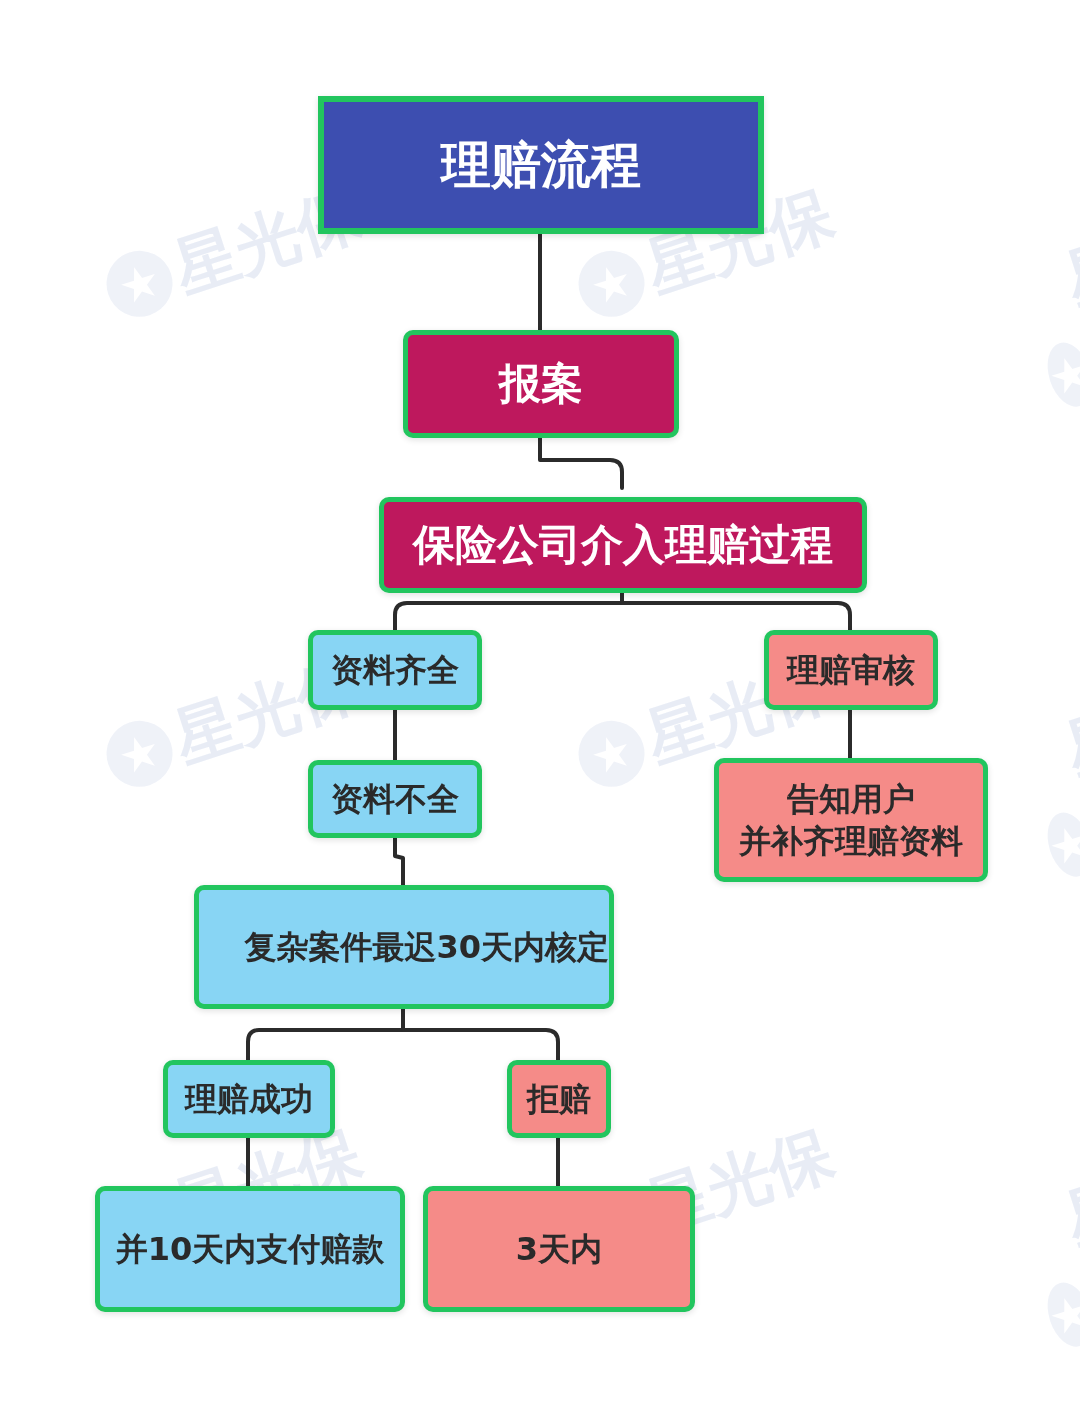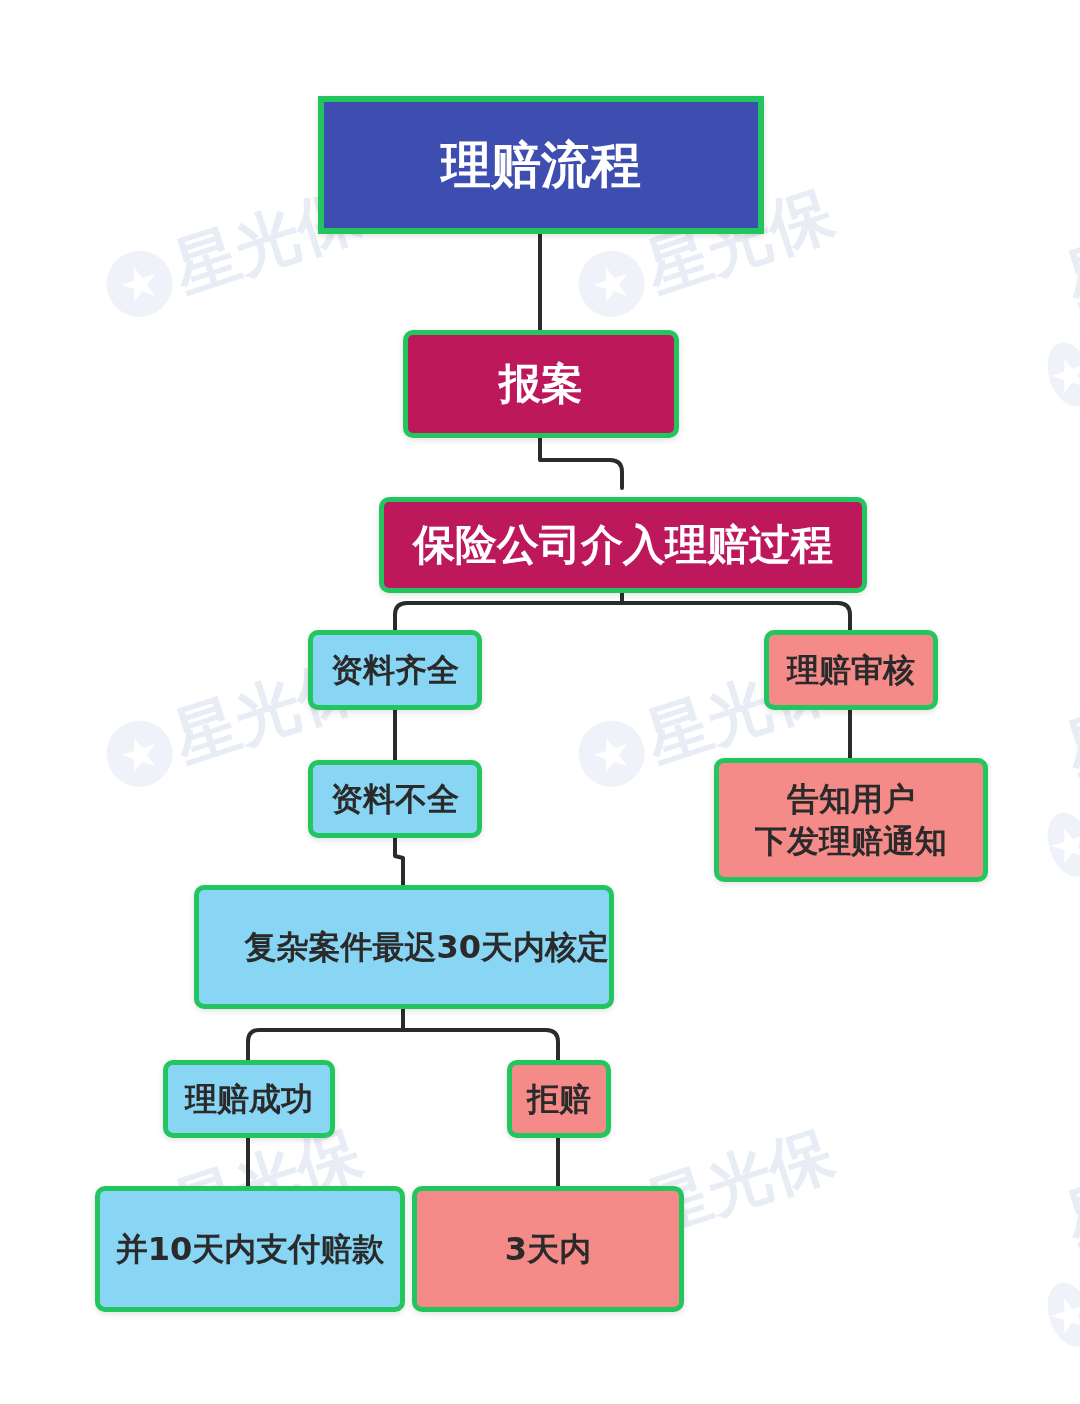--- a/index.html
+++ b/index.html
@@ -111,21 +111,21 @@
 <div class="node blue" style="left:308px; top:630px; width:174px; height:80px;">
   <span>资料齐全</span>
 </div>
 
 <div class="node red" style="left:764px; top:630px; width:174px; height:80px;">
   <span>理赔审核</span>
 </div>
 
 <div class="node red" style="left:714px; top:758px; width:274px; height:124px;">
   <span>告知用户</span>
-  <span>下发理赔通知</span>
+  <span>并补齐理赔资料</span>
 </div>
 
 <div class="node blue" style="left:308px; top:760px; width:174px; height:78px;">
   <span>资料不全</span>
 </div>
 
 <div class="node blue" style="left:194px; top:885px; width:420px; height:124px;align-items:flex-end;">
   <span>复杂案件最迟30天内核定</span>
 </div>
 
@@ -134,15 +134,15 @@
 </div>
 
 <div class="node red" style="left:507px; top:1060px; width:104px; height:78px;">
   <span>拒赔</span>
 </div>
 
 <div class="node blue" style="left:95px; top:1186px; width:310px; height:126px;">
   <span>并10天内支付赔款</span>
 </div>
 
-<div class="node red" style="left:412px; top:1186px; width:272px; height:126px;">
+<div class="node red" style="left:423px; top:1186px; width:272px; height:126px;">
   <span>3天内</span>
 </div>
 
 </body></html>

